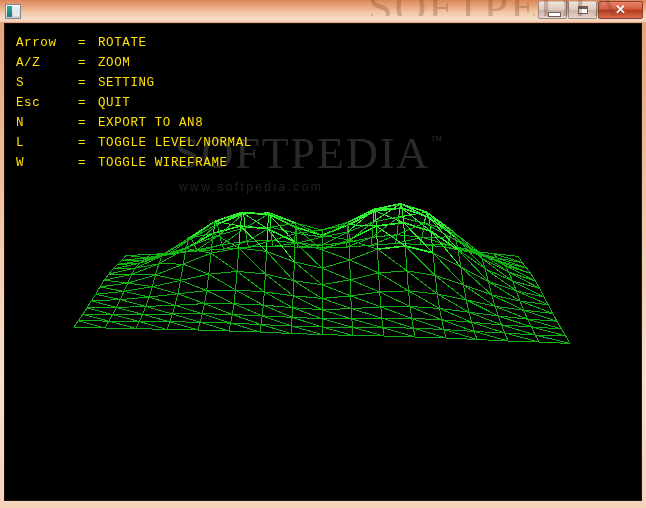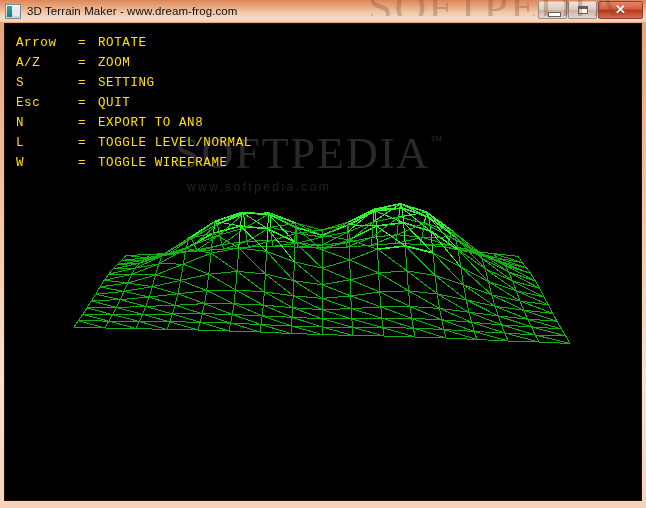--- a/index.html
+++ b/index.html
@@ -166,21 +166,21 @@
     position: absolute;
     right: -14px;
     top: 2px;
   }
   #wm-sub {
     font-family: "Liberation Sans", sans-serif;
     font-size: 12px;
     letter-spacing: 2.4px;
     color: rgba(255,255,255,0.13);
     margin-top: 4px;
-    margin-left: 12px;
+    margin-left: 4px;
     white-space: nowrap;
   }
 
   
   #watermark-top {
     position: absolute;
     left: 368px;
     top: -14px;
     z-index: 41;
     pointer-events: none;
@@ -224,21 +224,20 @@
     display: block;
   }
 </style>
 </head>
 <body>
 
 <div id="window">
 
   <div id="titlebar">
     <div id="app-icon"></div>
-    <div id="title-text">3D Terrain Maker - www.dream-frog.com</div>
 
     <div id="win-controls">
       <div class="win-btn">
         <span class="glyph-min"></span>
       </div>
       <div class="win-btn">
         <span class="glyph-max"></span>
       </div>
       <div class="win-btn close">
         <span class="glyph-close">✕</span>

